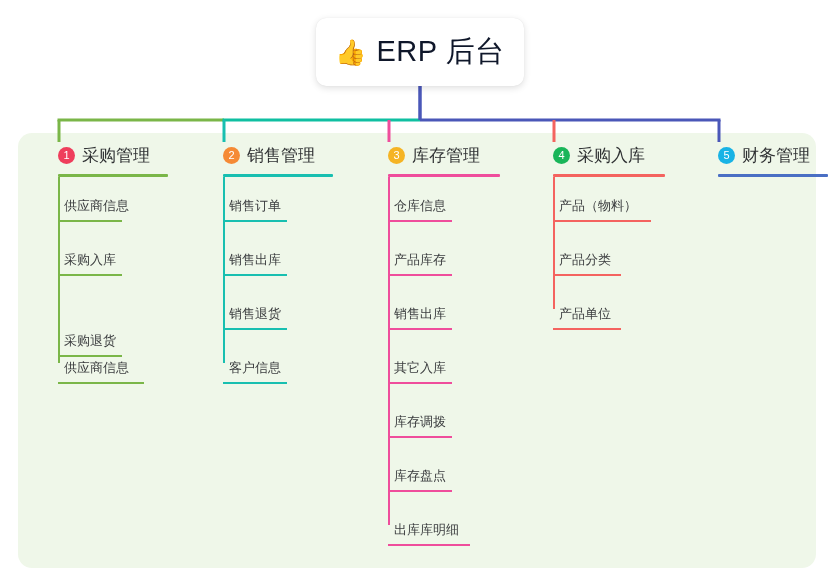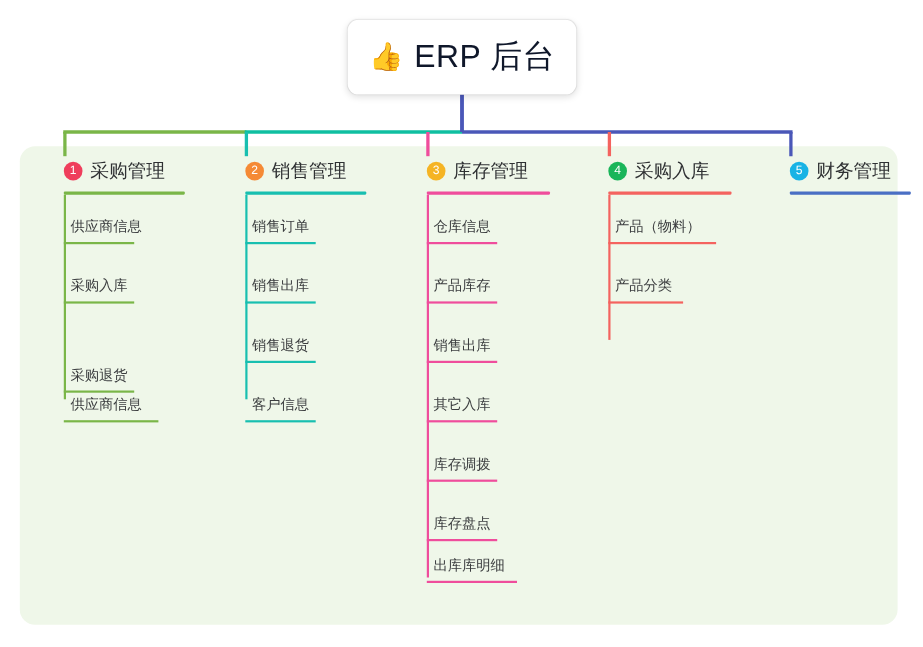--- a/index.html
+++ b/index.html
@@ -235,21 +235,21 @@
             <div class="leaf-rule" style="background: rgb(239, 77, 156); width: 64px;"></div>
           </div>
           <div class="leaf" style="position: absolute; top: 238px;">
             <div class="leaf-label">库存调拨</div>
             <div class="leaf-rule" style="background: rgb(239, 77, 156); width: 64px;"></div>
           </div>
           <div class="leaf" style="position: absolute; top: 292px;">
             <div class="leaf-label">库存盘点</div>
             <div class="leaf-rule" style="background: rgb(239, 77, 156); width: 64px;"></div>
           </div>
-          <div class="leaf" style="position: absolute; top: 330px;">
+          <div class="leaf" style="position: absolute; top: 346px;">
             <div class="leaf-label">出库库明细</div>
             <div class="leaf-rule" style="background: rgb(239, 77, 156); width: 82px;"></div>
           </div>
         </div>
       </div>
       <div class="column" style="left: 531px;">
         <div class="col-header">
           <span class="badge" style="background: rgb(25, 181, 89);">4</span>
           <span class="col-title">采购入库</span>
         </div>
@@ -257,20 +257,24 @@
         <div class="leaf-wrap" style="padding: 0px; position: relative; height: 172px;">
           <div class="leaf-spine" style="background: rgb(244, 99, 95); height: 132px; top: 0px;"></div>
           <div class="leaf" style="position: absolute; top: 22px;">
             <div class="leaf-label">产品（物料）</div>
             <div class="leaf-rule" style="background: rgb(244, 99, 95); width: 98px;"></div>
           </div>
           <div class="leaf" style="position: absolute; top: 76px;">
             <div class="leaf-label">产品分类</div>
             <div class="leaf-rule" style="background: rgb(244, 99, 95); width: 68px;"></div>
           </div>
+          <div class="leaf" style="position: absolute; top: 130px;">
+            <div class="leaf-label">产品单位</div>
+            <div class="leaf-rule" style="background: rgb(244, 99, 95); width: 68px;"></div>
+          </div>
         </div>
       </div>
       <div class="column" style="left: 696px;">
         <div class="col-header">
           <span class="badge" style="background: rgb(24, 179, 229);">5</span>
           <span class="col-title">财务管理</span>
         </div>
         <div class="col-rule" style="background: rgb(74, 111, 196); width: 110px; margin-left: 22px;"></div>
       </div>
     </div>

